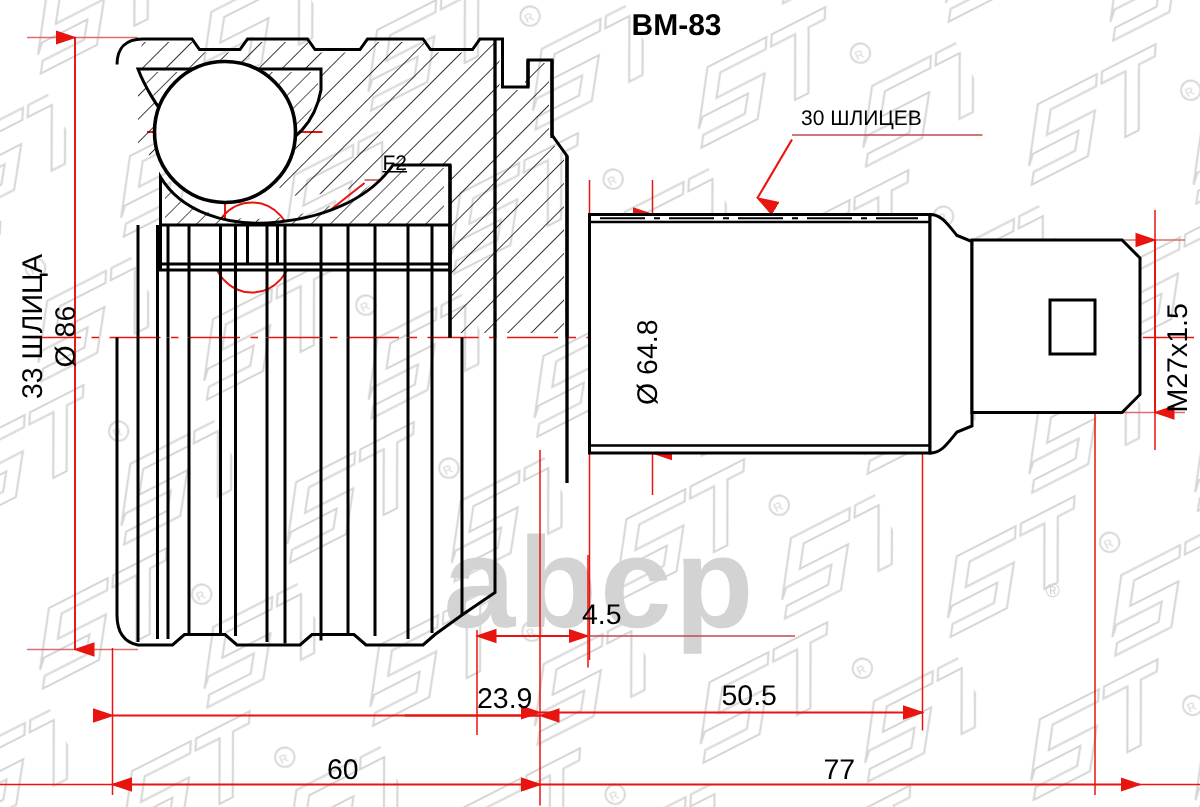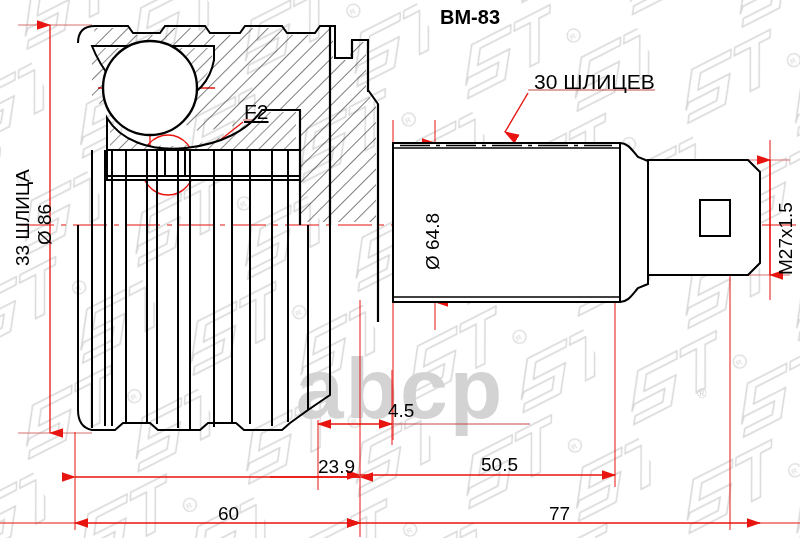--- a/index.html
+++ b/index.html
@@ -5,21 +5,21 @@
   html,body{margin:0;padding:0;background:#fff;}
   body{width:800px;height:538px;overflow:hidden;
        font-family:"Liberation Sans",sans-serif;}
   #stage{position:relative;width:800px;height:538px;background:#fff;}
   #stage svg{position:absolute;left:0;top:0;}
   .lbl{position:absolute;color:#000;font-family:"Liberation Sans",sans-serif;
        white-space:nowrap;letter-spacing:0px;}
   .rot{transform:rotate(-90deg);transform-origin:0 0;}
   .title{font-size:20px;font-weight:bold;}
   .dim{font-size:19px;}
-  .note{font-size:21px;}
+  .note{font-size:14px;}
 </style>
 </head>
 <body>
 
 <div id="stage">
 
   <svg width="800" height="538">
     <defs>
 
       <g id="satlogo">
@@ -250,25 +250,25 @@
 
     <g fill="#fff" stroke="#000" stroke-width="2">
       <path d="M700,200 L730,200 L730,236 L700,236 Z"></path>
     </g>
 
     <g stroke="#000" stroke-width="1.4" fill="none">
       <line x1="400" y1="145.5" x2="612" y2="145.5" stroke-dasharray="30 6 4 6"></line>
     </g>
   </svg>
 
-  <div class="lbl title" style="left:421px; top:6px;padding-left:19px;">BM-83</div>
+  <div class="lbl title" style="left:421px; top:6px;">BM-83</div>
 
   <div class="lbl note" style="left:534px; top:70px;">30 ШЛИЦЕВ</div>
 
-  <div class="lbl note" style="left:244px; top:100px;text-decoration:underline;">F2</div>
+  <div class="lbl note" style="left:255px; top:100px;text-decoration:underline;">F2</div>
 
   <div class="lbl dim rot" style="left:12px; top:266px;">33 ШЛИЦА</div>
 
   <div class="lbl dim rot" style="left:34px; top:245px;">Ø 86</div>
 
   <div class="lbl dim rot" style="left:422px; top:270px;">Ø 64.8</div>
 
   <div class="lbl dim rot" style="left:775px; top:275px;">M27x1.5</div>
 
   <div class="lbl dim" style="left:388px; top:400px;">4.5</div>

